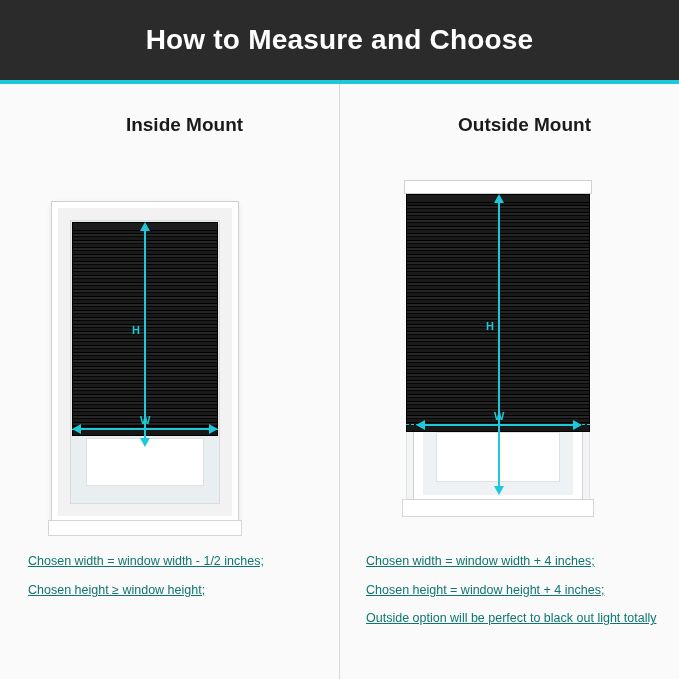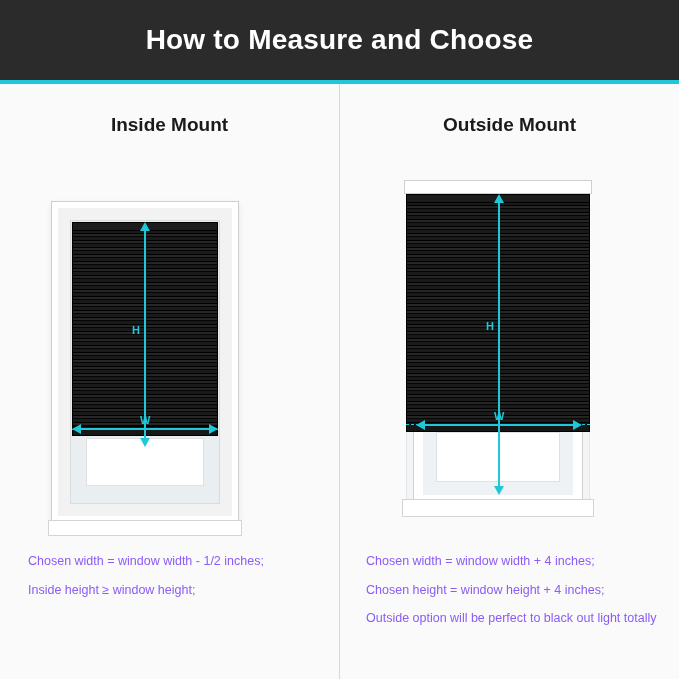--- a/index.html
+++ b/index.html
@@ -69,21 +69,21 @@
     top: 0;
     width: 339px;
     height: 595px;
   }
   .panel.left { left: 0; }
   .panel.right { left: 340px; }
 
   .panel-title {
     position: absolute;
     top: 30px;
-    left: 0;
+    left: 15px;
     width: 100%;
     text-align: center;
     font-size: 19px;
     font-weight: bold;
     color: #1a1a1a;
   }
 
   
   .illus {
     position: absolute;
@@ -258,24 +258,25 @@
   }
 
   
   .captions {
     position: absolute;
     left: 0;
     width: 100%;
   }
   .caption-line {
     font-size: 12.5px;
-    color: #8b5cf6;
+    color: #0f766e;
     line-height: 1.25;
     margin-bottom: 13px;
     white-space: nowrap;
+    text-decoration: underline;
   }
   .captions.left { left: 28px; top: 470px; }
   .captions.right { left: 26px; top: 470px; }
 </style>
 </head>
 <body>
 
 <div class="page">
 
   <div class="header">
@@ -310,21 +311,21 @@
 
         <div class="guide-dash" style="left:20px; top:227px; width:146px;"></div>
         <div class="arrow arrow-left" style="left:20px; top:222px;"></div>
         <div class="dim-h" style="left:27px; top:226px; width:132px;"></div>
         <div class="arrow arrow-right" style="left:157px; top:222px;"></div>
         <div class="dim-label on-dark" style="left:86px; top:212px;">W</div>
       </div>
 
       <div class="captions left">
         <div class="caption-line">Chosen width = window width - 1/2 inches;</div>
-        <div class="caption-line">Inside height ≥ window height;</div>
+        <div class="caption-line">Chosen height ≥ window height;</div>
       </div>
     </div>
 
     <div class="panel right">
       <div class="panel-title">Outside Mount</div>
 
       <div class="illus outside-illus">
 
         <div class="ext-wall"></div>
         <div class="out-win-frame"></div>

